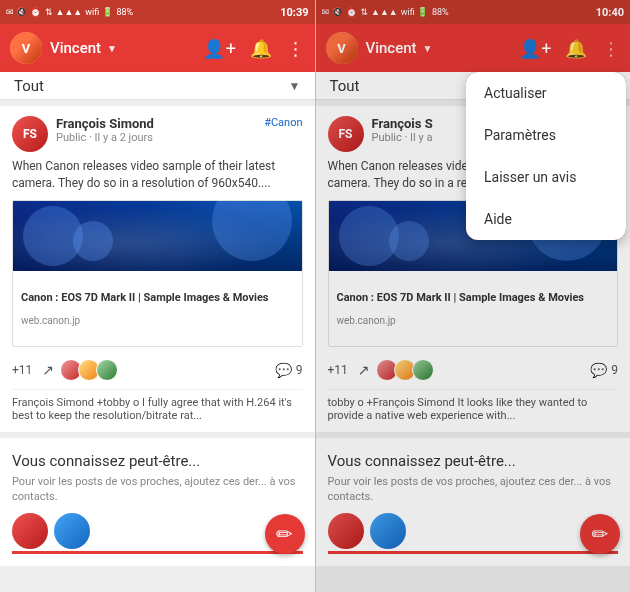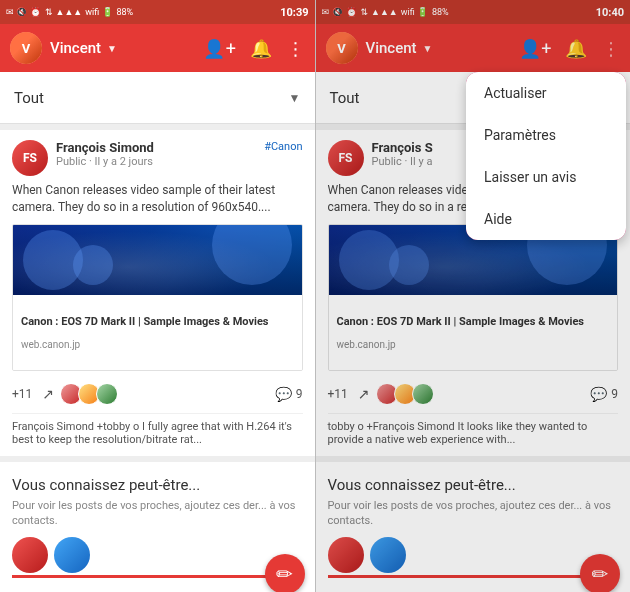--- a/index.html
+++ b/index.html
@@ -102,21 +102,21 @@
       gap: 14px;
     }
     .top-icon {
       color: white;
       font-size: 18px;
       cursor: pointer;
     }
 
     
     .filter-row {
-      height: 52px;
+      height: 28px;
       background: white;
       display: flex;
       align-items: center;
       padding: 0 14px;
       border-bottom: 1px solid #e0e0e0;
       box-shadow: 0 1px 2px rgba(0,0,0,0.1);
     }
     .filter-label {
       font-size: 15px;
       color: #333;
@@ -275,21 +275,21 @@
       font-size: 11px;
       color: #555;
       border-top: 1px solid #f0f0f0;
       margin-top: 4px;
     }
 
     
     .suggestion-card {
       background: white;
       margin-top: 6px;
-      padding: 14px 12px 28px 12px;
+      padding: 14px 12px 12px 12px;
       position: relative;
     }
     .suggestion-title {
       font-size: 15px;
       color: #333;
       font-weight: 400;
       margin-bottom: 4px;
     }
     .suggestion-sub {
       font-size: 11px;

